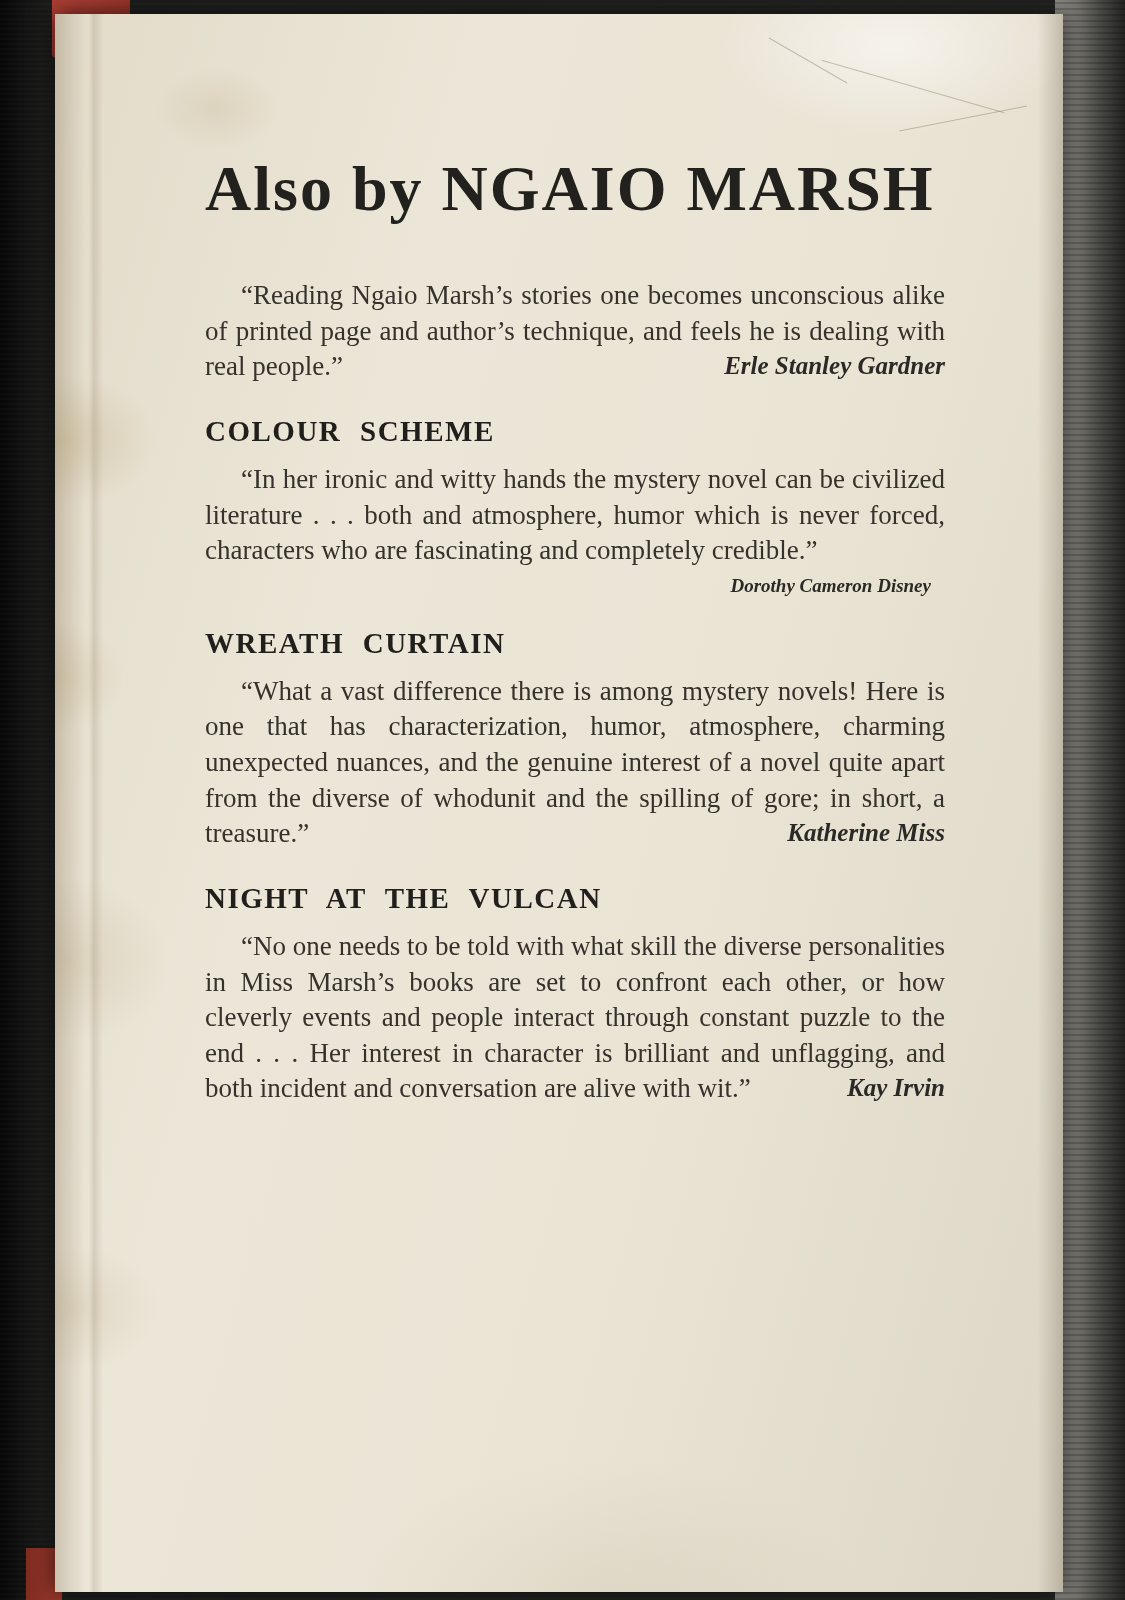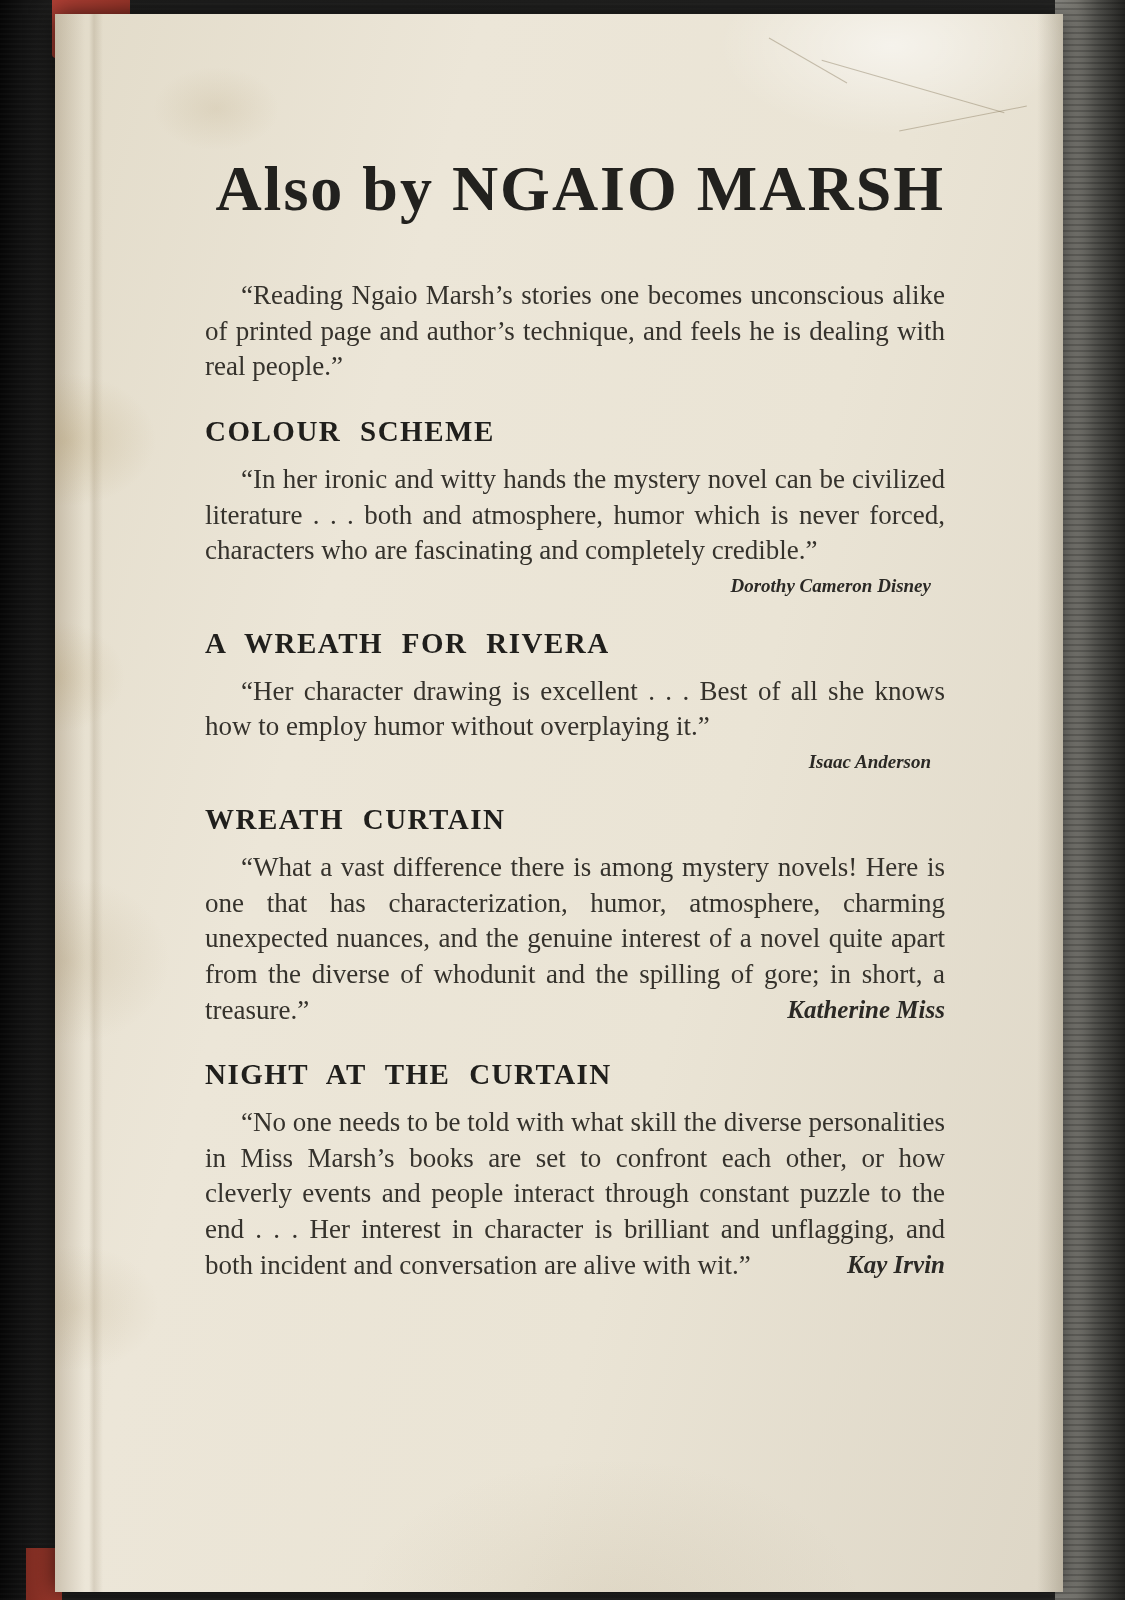--- a/index.html
+++ b/index.html
@@ -59,21 +59,21 @@
 
   .content {
     position: absolute;
     left: 150px; top: 138px;
     width: 740px;
     color: #33302a;
   }
 
   h1.title {
     margin: 0 0 52px 0;
-    text-align: right;
+    text-align: left;
     font-size: 64px;
     font-weight: bold;
     letter-spacing: 2px;
     color: #22211e;
     white-space: nowrap;
   }
 
   .quote {
     margin: 0;
     font-size: 27px;
@@ -122,40 +122,35 @@
 
   <div class="paper">
     <div class="crease c1"></div>
     <div class="crease c2"></div>
     <div class="crease c3"></div>
 
     <div class="content">
 
       <h1 class="title">Also by NGAIO MARSH</h1>
 
-      <p class="quote"><span>“Reading Ngaio Marsh’s stories one becomes unconscious alike of printed page and author’s technique, and feels he is dealing with real people.”</span></p>
+      <p class="quote"><span>“Reading Ngaio Marsh’s stories one becomes unconscious alike of printed page and author’s technique, and feels he is dealing with real people.”</span><span class="att">Erle Stanley Gardner</span></p>
 
       <section class="book">
         <h2 class="book-title">COLOUR SCHEME</h2>
         <p class="quote"><span>“In her ironic and witty hands the mystery novel can be civilized literature . . . both and atmosphere, humor which is never forced, characters who are fascinating and completely credible.”</span></p>
         <div class="att-line">Dorothy Cameron Disney</div>
       </section>
 
 
-      <section class="book">
-        <h2 class="book-title">A WREATH FOR RIVERA</h2>
-        <p class="quote"><span>“Her character drawing is excellent . . . Best of all she knows how to employ humor without overplaying it.”</span></p>
-        <div class="att-line">Isaac Anderson</div>
-      </section>
 
       <section class="book">
         <h2 class="book-title">WREATH CURTAIN</h2>
         <p class="quote"><span>“What a vast difference there is among mystery novels! Here is one that has characterization, humor, atmosphere, charming unexpected nuances, and the genuine interest of a novel quite apart from the diverse of whodunit and the spilling of gore; in short, a treasure.”</span><span class="att">Katherine Miss</span></p>
       </section>
 
       <section class="book">
-        <h2 class="book-title">NIGHT AT THE CURTAIN</h2>
+        <h2 class="book-title">NIGHT AT THE VULCAN</h2>
         <p class="quote"><span>“No one needs to be told with what skill the diverse personalities in Miss Marsh’s books are set to confront each other, or how cleverly events and people interact through constant puzzle to the end . . . Her interest in character is brilliant and unflagging, and both incident and conversation are alive with wit.”</span><span class="att">Kay Irvin</span></p>
       </section>
 
     </div>
   </div>
 </div>
 
 </body></html>

